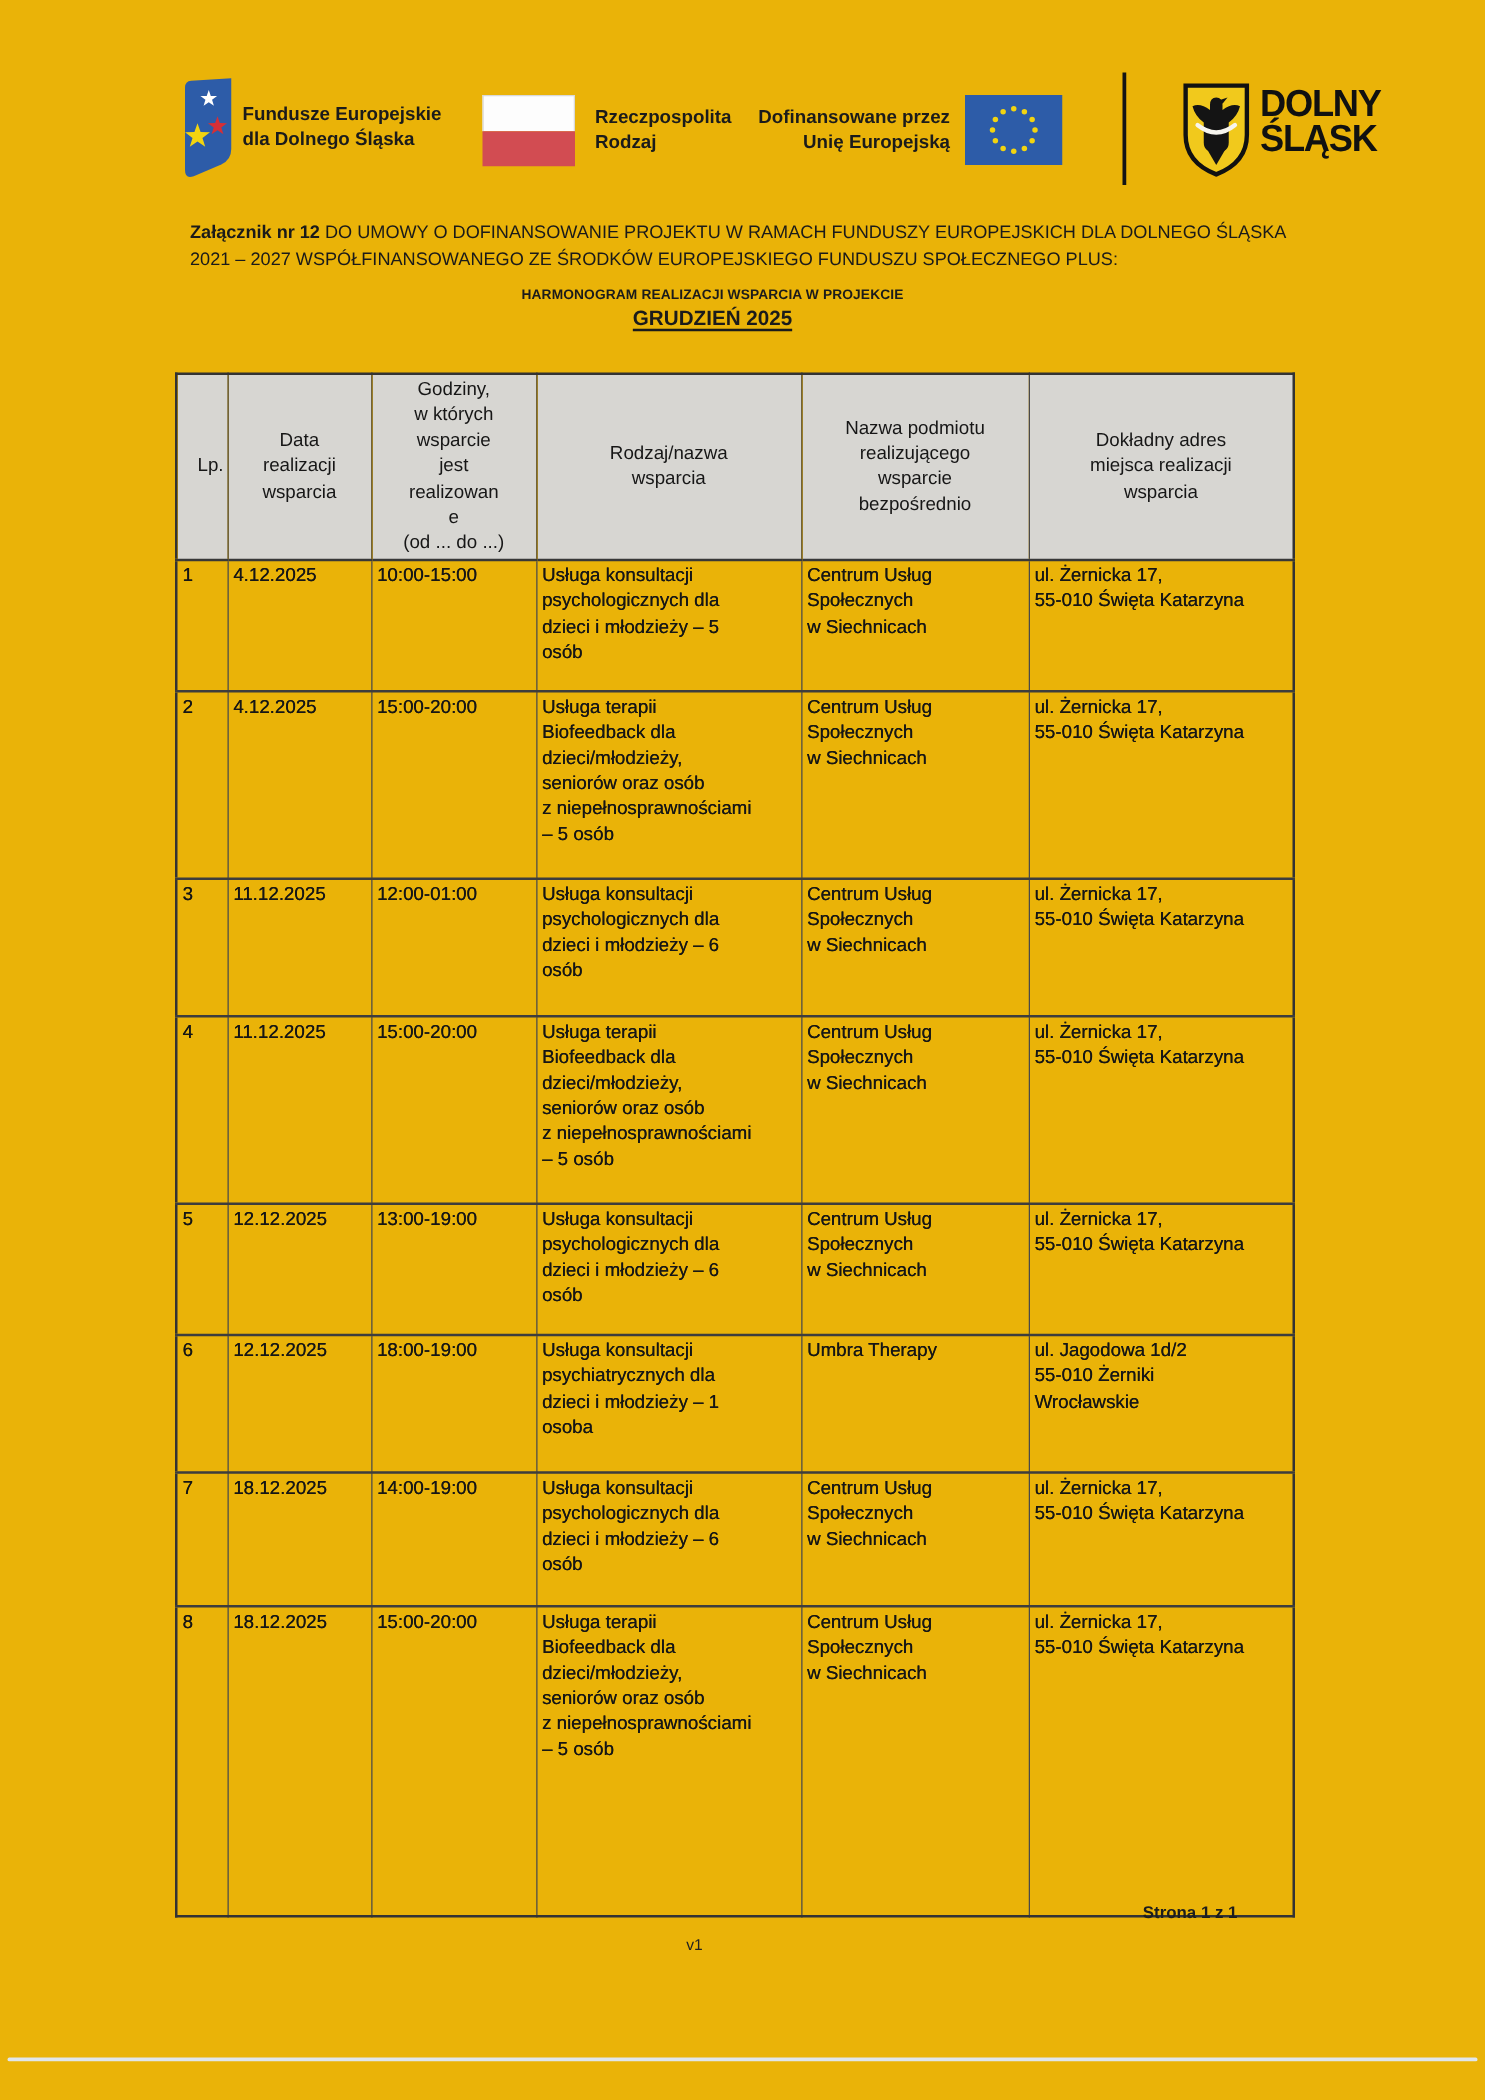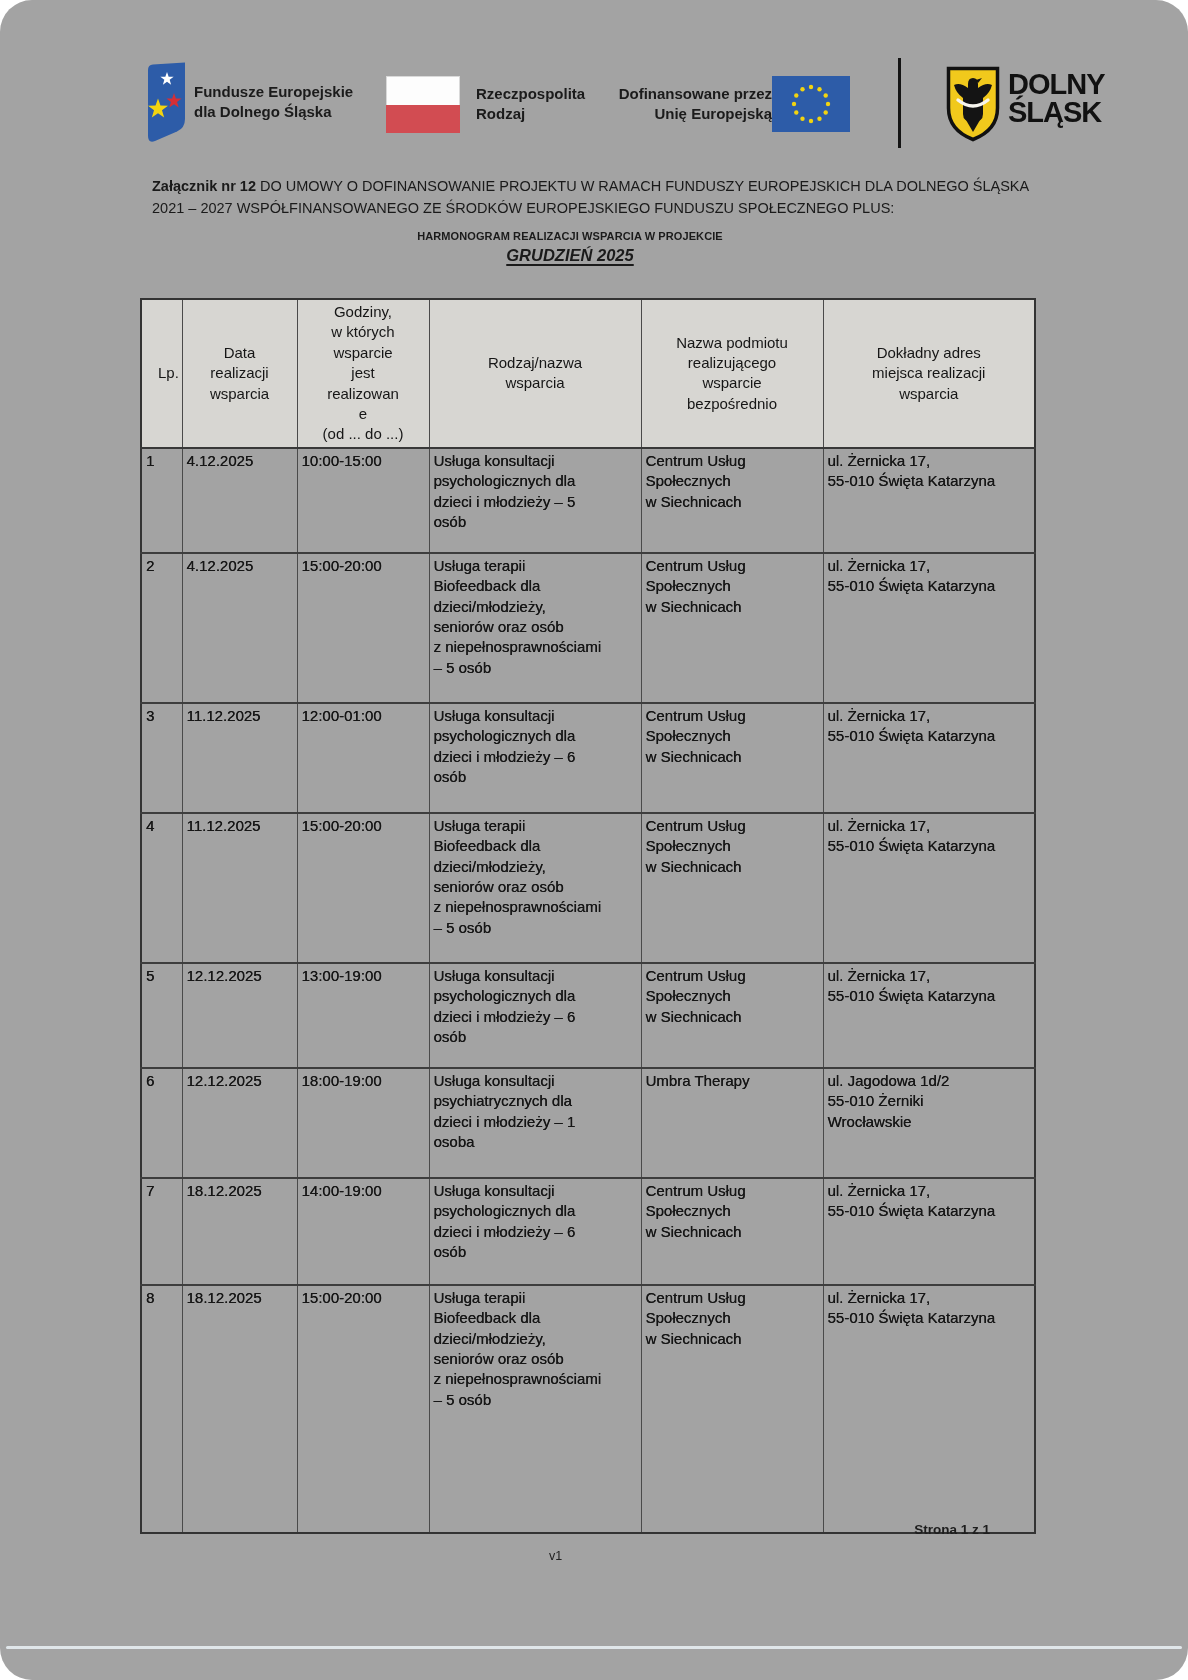--- a/index.html
+++ b/index.html
@@ -3,43 +3,43 @@
 <meta charset="utf-8">
 <style>
   * { margin:0; padding:0; box-sizing:border-box; }
   html,body { background:#ffffff; }
   body {
     width:1188px; height:1680px; position:relative;
     font-family:"Liberation Sans", sans-serif;
     color:#1b1b1b;
     -webkit-font-smoothing:antialiased;
   }
-  .page { position:absolute; inset:0; background:#a3a3a3;border-radius:32px; }
+  .page { position:absolute; inset:0; background:#eab308; }
   .pre { white-space:pre-line; }
 
   
   .logos { position:absolute; left:0; top:0; width:1188px; height:160px; }
   .fe-logo { position:absolute; left:142px; top:62px; }
   .fe-label { position:absolute; left:194px; top:82px; font-weight:bold; font-size:15px; line-height:1.3; }
   .pl-flag { position:absolute; left:386px; top:76px; width:74px; height:57px; }
   .pl-flag .white { position:absolute; left:0; top:0; width:74px; height:29px; background:#fdfdfd; border:1px solid #d9d9d9; border-bottom:none; }
   .pl-flag .red { position:absolute; left:0; top:29px; width:74px; height:28px; background:#d24c52; }
   .pl-label { position:absolute; left:476px; top:84px; font-weight:bold; font-size:15px; line-height:1.3; }
-  .eu-label { position:absolute; left:600px; top:84px; width:160px; text-align:right; font-weight:bold; font-size:15px; line-height:1.3;margin-left:12px; }
+  .eu-label { position:absolute; left:600px; top:84px; width:160px; text-align:right; font-weight:bold; font-size:15px; line-height:1.3; }
   .eu-flag { position:absolute; left:772px; top:76px; }
   .sep-bar { position:absolute; left:898px; top:58px; width:3px; height:90px; background:#141414; }
   .ds-crest { position:absolute; left:946px; top:66px; }
   .ds-label { position:absolute; left:1008px; top:70px; font-weight:bold; font-size:29px; line-height:0.92; letter-spacing:-1px; transform:scaleY(1.04); transform-origin:top left; color:#111; }
 
   
   .attachment { position:absolute; left:152px; top:176px; width:905px; font-size:14.5px; line-height:1.5; color:#1a1a1a; }
   .attachment b { font-weight:bold; }
   .title-block { position:absolute; left:140px; top:230px; width:860px; text-align:center; }
   .doc-title { font-size:11px; font-weight:bold; letter-spacing:0.1px; }
-  .doc-subtitle { margin-top:4px; font-size:16.5px; font-weight:bold; text-decoration:underline; text-decoration-thickness:2px; text-underline-offset:3px;font-style:italic; }
+  .doc-subtitle { margin-top:4px; font-size:16.5px; font-weight:bold; text-decoration:underline; text-decoration-thickness:2px; text-underline-offset:3px; }
 
   
   table.schedule {
     position:absolute; left:140px; top:298px;
     width:894px; table-layout:fixed; border-collapse:collapse;
     font-size:15px; line-height:1.36; color:#161616;
     border:2.5px solid #333;
   }
   table.schedule th, table.schedule td {
     border:1.5px solid #4a4a4a;

